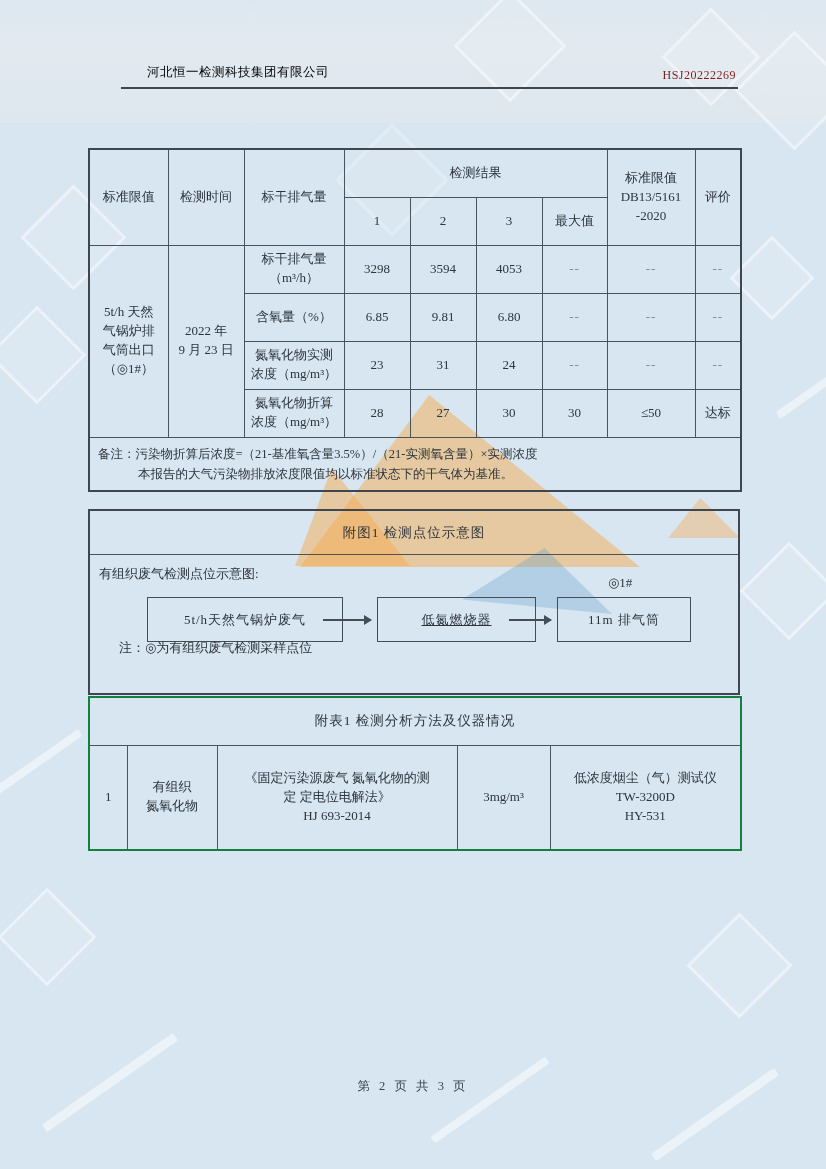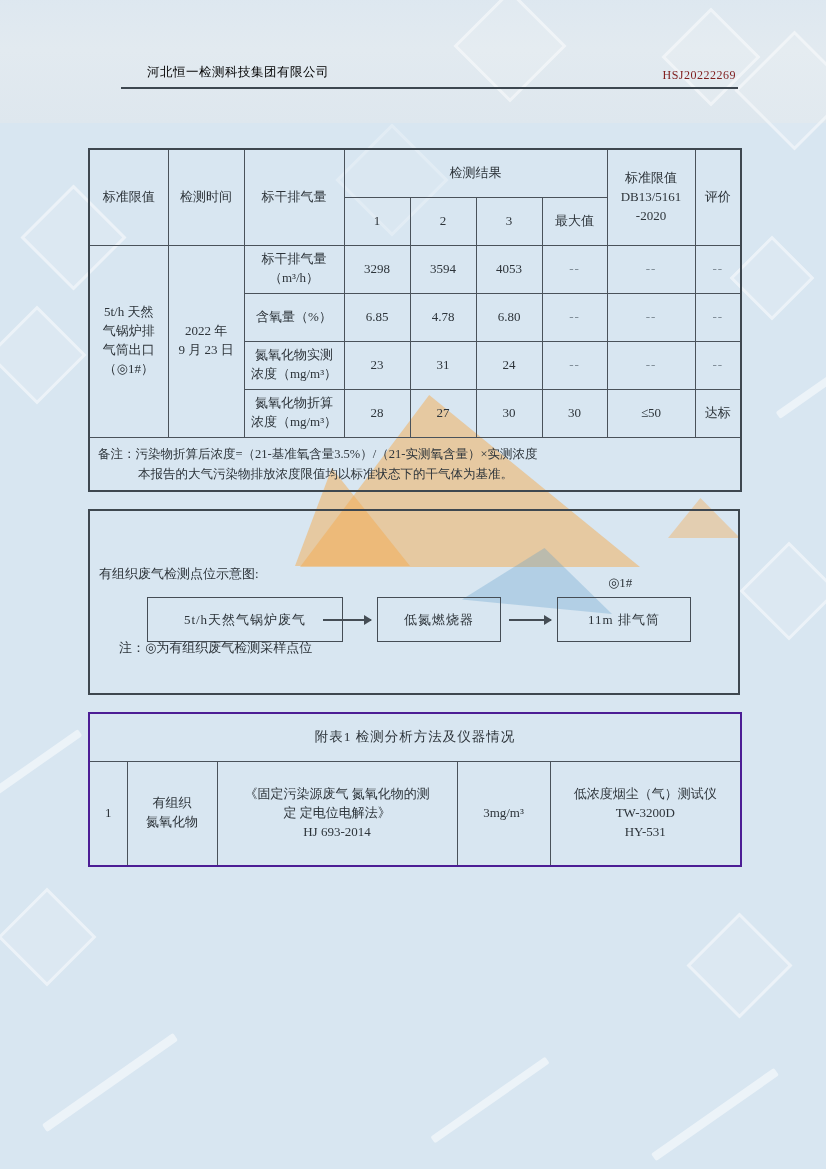--- a/index.html
+++ b/index.html
@@ -73,33 +73,33 @@
     font-size: 13.5px; letter-spacing: 1px;
   }
   .figure-caption { position: absolute; left: 9px; top: 54px; font-size: 13px; }
   .figure-point-label { position: absolute; left: 518px; top: 64px; font-size: 13px; }
   .flow-box {
     position: absolute; top: 86px; height: 45px; border: 1.5px solid #454d55;
     display: flex; align-items: center; justify-content: center;
     font-size: 13px; letter-spacing: 1px;
   }
   .flow-box.b1 { left: 57px;  width: 196px; }
-  .flow-box.b2 { left: 287px; width: 124px; }
+  .flow-box.b2 { left: 287px; width: 159px; text-decoration: underline; }
   .flow-box.b3 { left: 467px; width: 134px; }
   .flow-arrow { position: absolute; top: 108px; height: 2px; background: #454d55; }
   .flow-arrow.a1 { left: 233px; width: 48px; }
   .flow-arrow.a2 { left: 419px; width: 42px; }
   .flow-arrow::after {
     content: ""; position: absolute; right: -1px; top: -4px;
     border-left: 8px solid #454d55; border-top: 5px solid transparent;
     border-bottom: 5px solid transparent;
   }
   .figure-note { position: absolute; left: 29px; top: 128px; font-size: 13px; }
 
-  .table2 { position: absolute; left: 88px; top: 712px; width: 652px; border: 2px solid #4c1d95; }
+  .table2 { position: absolute; left: 88px; top: 696px; width: 652px; border: 2px solid #15803d; }
   .table2 .t2-title { font-size: 13.5px; letter-spacing: 1px; }
 
   .page-footer {
     position: absolute; left: 0; top: 1078px; width: 826px;
     text-align: center; font-size: 12.5px; color: #3a424a; letter-spacing: 3px;
   }
 </style>
 </head>
 <body>
 
@@ -183,21 +183,21 @@
         <td>3298</td>
         <td>3594</td>
         <td>4053</td>
         <td class="dash">--</td>
         <td class="dash">--</td>
         <td class="dash">--</td>
       </tr>
       <tr style="height:48px">
         <td class="prewrap">含氧量（%）</td>
         <td>6.85</td>
-        <td>4.78</td>
+        <td>9.81</td>
         <td>6.80</td>
         <td class="dash">--</td>
         <td class="dash">--</td>
         <td class="dash">--</td>
       </tr>
       <tr style="height:48px">
         <td class="prewrap">氮氧化物实测
 浓度（mg/m³）</td>
         <td>23</td>
         <td>31</td>
@@ -219,20 +219,21 @@
       <tr style="height:36px">
         <td colspan="9" class="note-cell">
           <div>备注：污染物折算后浓度=（21-基准氧含量3.5%）/（21-实测氧含量）×实测浓度</div>
           <div class="note-l2">本报告的大气污染物排放浓度限值均以标准状态下的干气体为基准。</div>
         </td>
       </tr>
     </tbody>
       </table>
 
     <div class="figure-box">
+      <div class="figure-title-row">附图1 检测点位示意图</div>
       <div class="figure-caption">有组织废气检测点位示意图:</div>
       <div class="figure-point-label">◎1#</div>
       <div class="flow-box b1">5t/h天然气锅炉废气</div>
       <div class="flow-arrow a1"></div>
       <div class="flow-box b2">低氮燃烧器</div>
       <div class="flow-arrow a2"></div>
       <div class="flow-box b3">11m 排气筒</div>
       <div class="figure-note">注：◎为有组织废气检测采样点位</div>
     </div>
 
@@ -256,15 +257,16 @@
 定 定电位电解法》
 HJ 693-2014</td>
         <td>3mg/m³</td>
         <td class="prewrap">低浓度烟尘（气）测试仪
 TW-3200D
 HY-531</td>
       </tr>
     </tbody>
       </table>
 
+    <div class="page-footer">第 2 页 共 3 页</div>
 
   </div>
 </div>
 
 </body></html>

